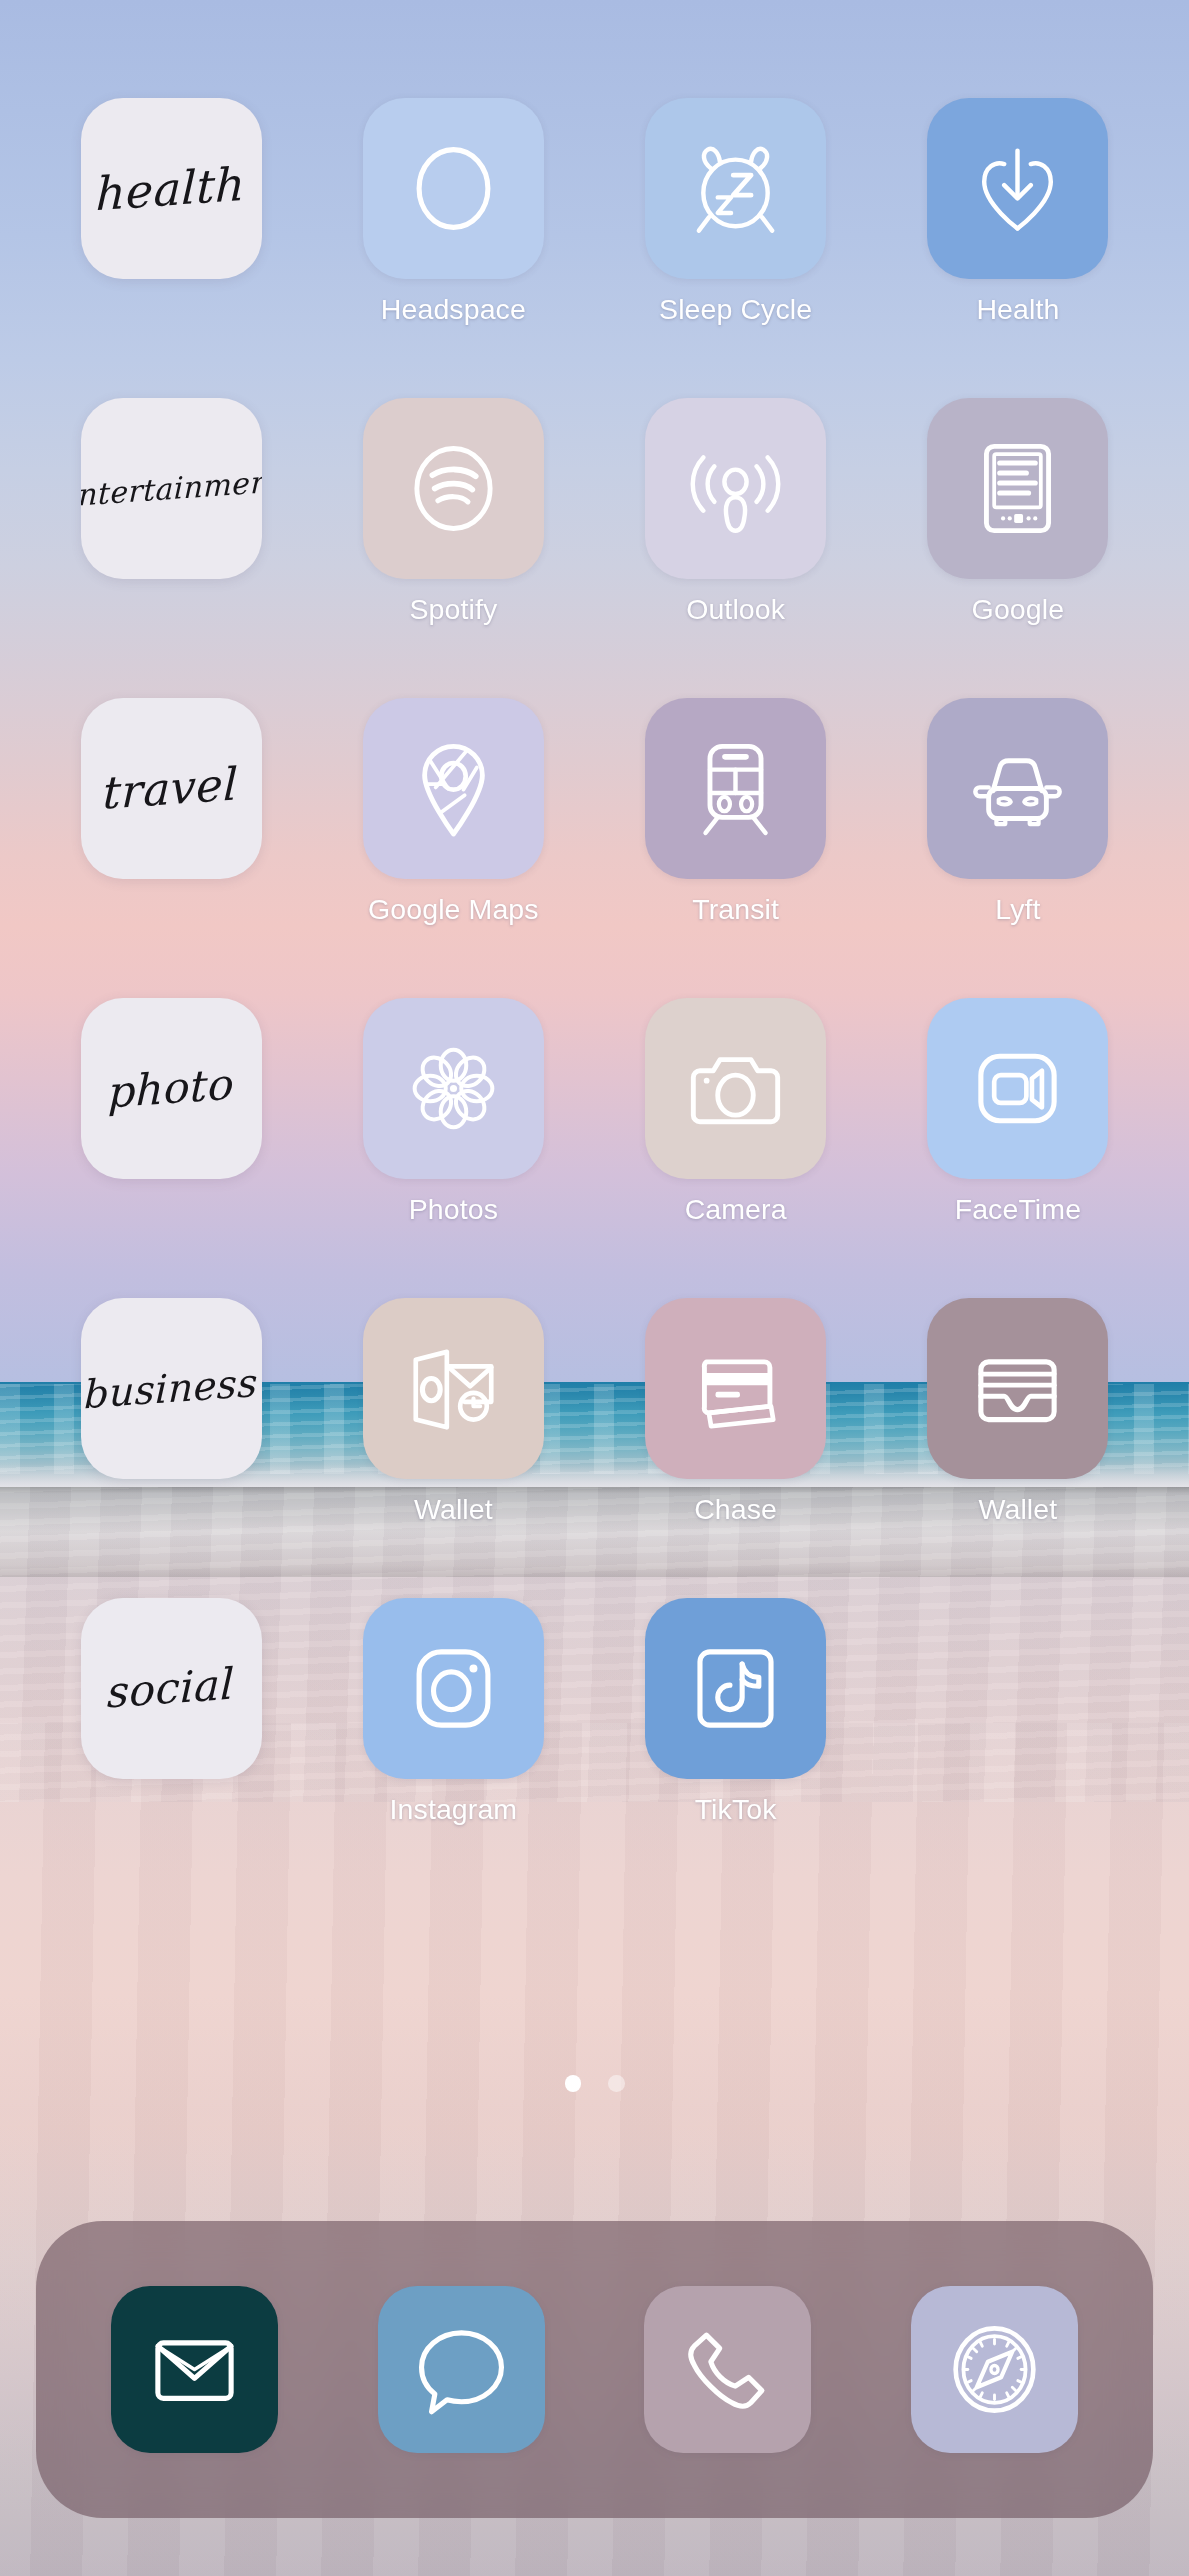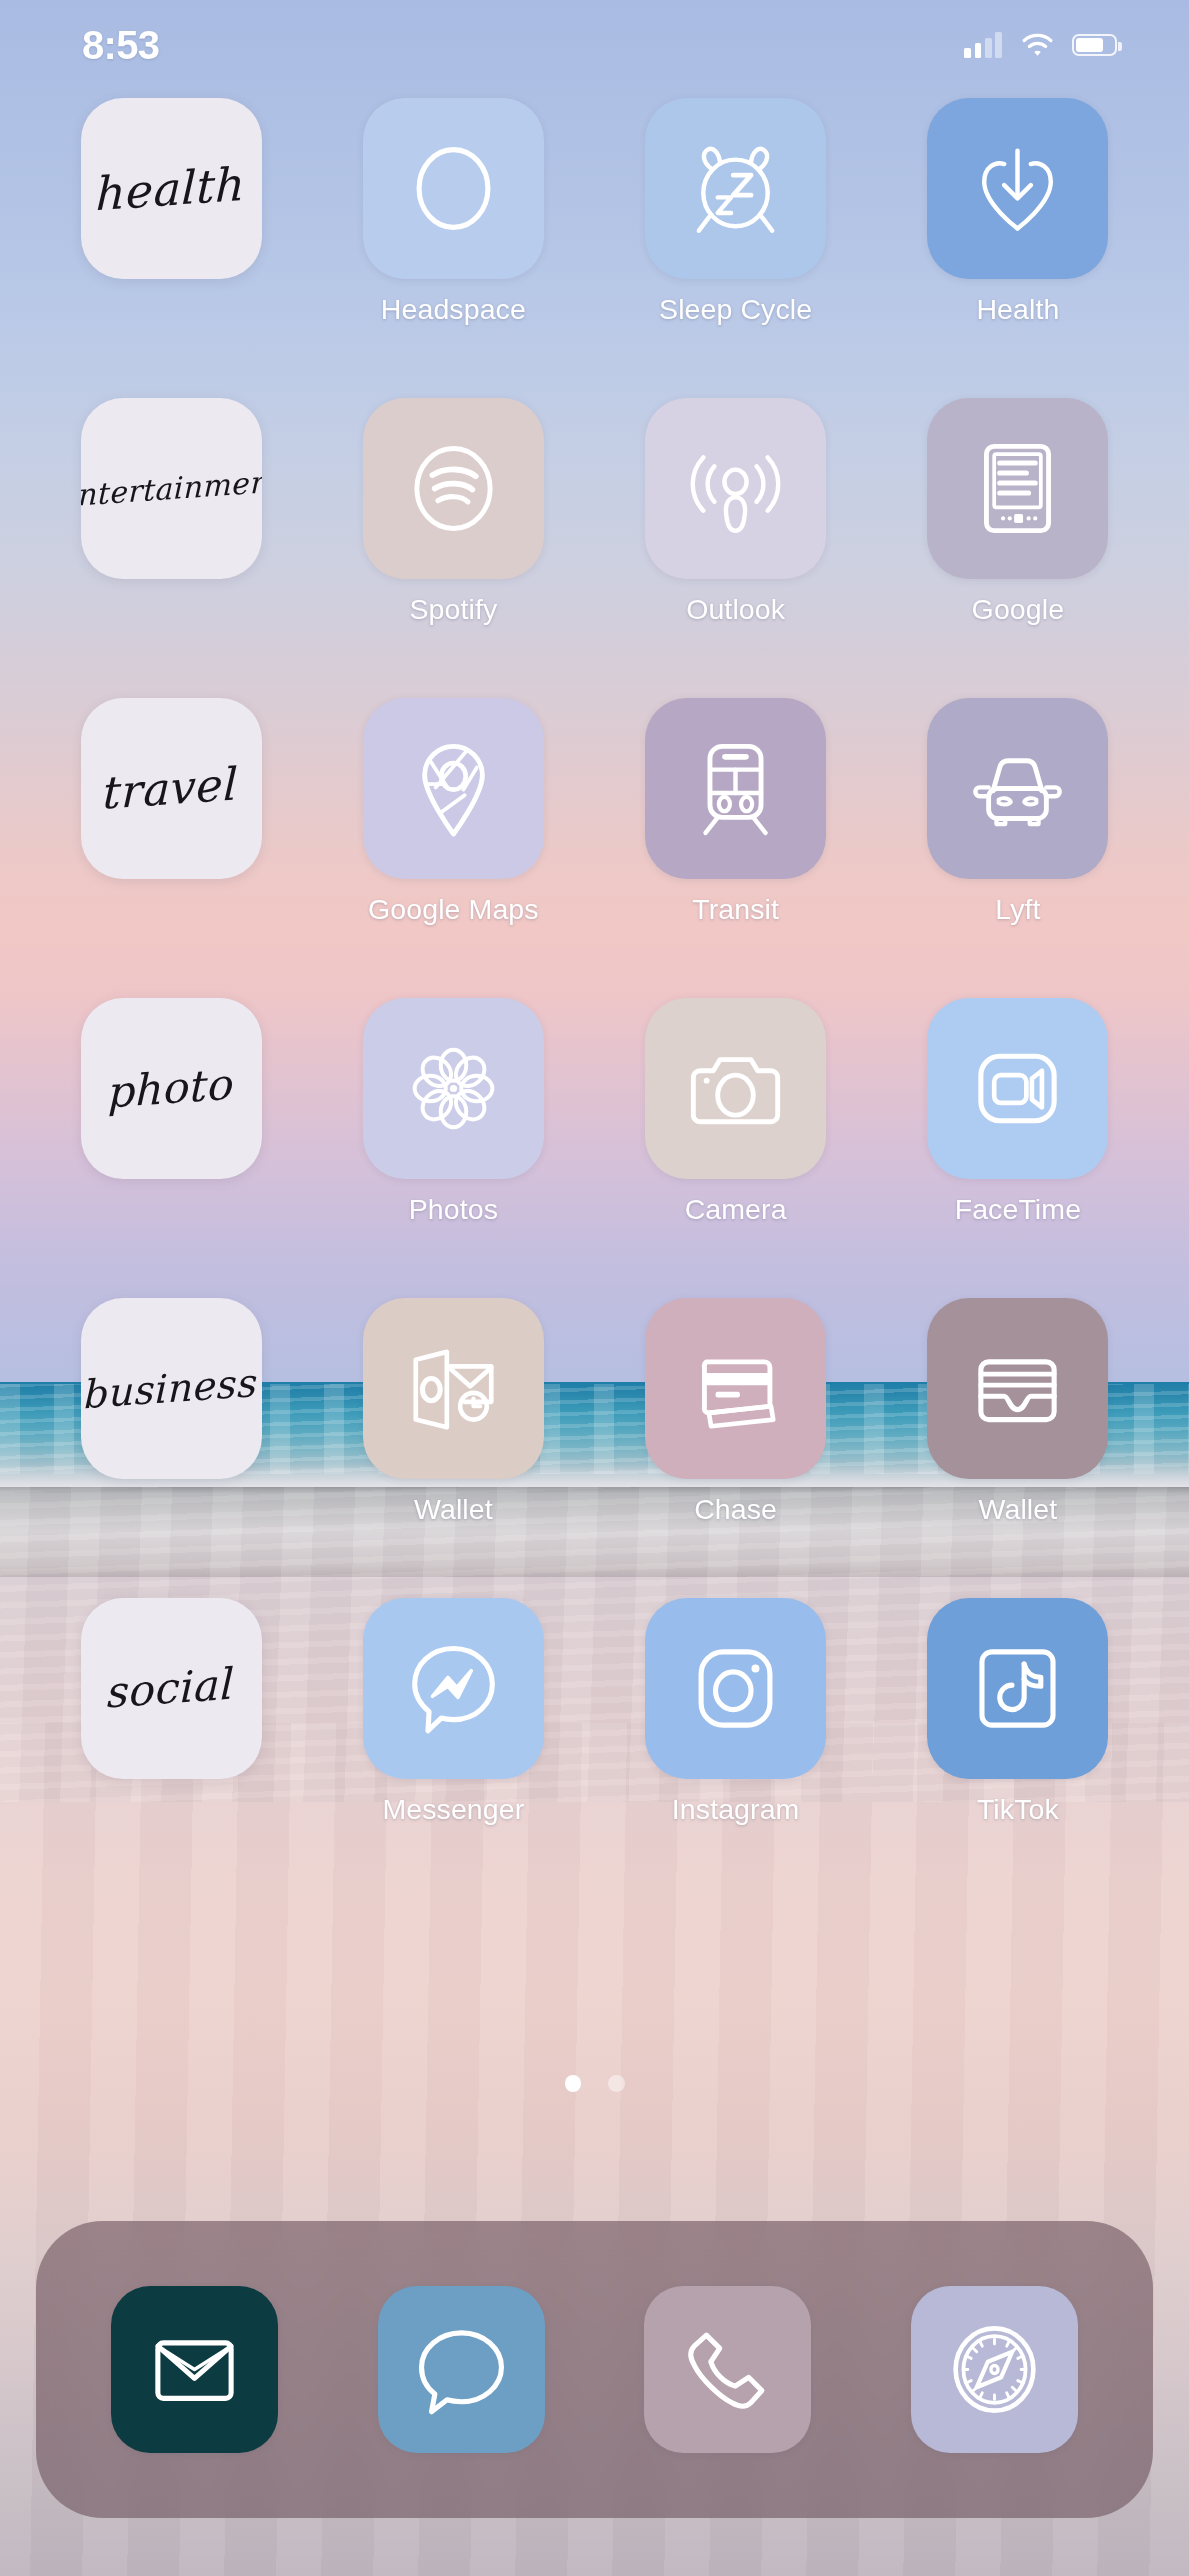--- a/index.html
+++ b/index.html
@@ -221,39 +221,20 @@
   <div class="wall">
     <div class="wall-sky"></div>
     <div class="wall-ocean"></div>
     <div class="wall-oceanwaves"></div>
     <div class="wall-surf"></div>
     <div class="wall-sand"></div>
     <div class="wall-streaks"></div>
     <div class="wall-sandgrain"></div>
   </div>
 
-  <div class="statusbar">
-    <div class="sb-time">8:53</div>
-    <div class="sb-right">
-      <div class="sb-signal">
-        <i style="opacity: 1;"></i>
-          <i style="opacity: 1;"></i>
-          <i style="opacity: 0.45;"></i>
-          <i style="opacity: 0.45;"></i>
-      </div>
-      <svg width="31" height="24" viewBox="0 0 42 32">
-        <path d="M3 10 A27 27 0 0 1 39 10" fill="none" stroke="#fff" stroke-width="4.4" stroke-linecap="round"></path>
-        <path d="M10 18 A17 17 0 0 1 32 18" fill="none" stroke="#fff" stroke-width="4.4" stroke-linecap="round"></path>
-        <path d="M16.5 25.5 A7.5 7.5 0 0 1 25.5 25.5 L21 30.5 Z" fill="#fff"></path>
-      </svg>
-      <div class="sb-battery">
-        <span id="batt-fill" style="width: 72%;"></span>
-      </div>
-    </div>
-  </div>
 
   <div class="grid" id="app-grid">
       <div class="cell">
         <div class="tile script">
           <span class="scripttext" style="font-size:46px">health</span>
         </div>
         <div class="applabel empty">&nbsp;</div>
       </div>
       <div class="cell">
         <div class="tile" style="background:#b8cdee">
@@ -500,31 +481,20 @@
             </svg>
           </span>
         </div>
         <div class="applabel">Wallet</div>
       </div>
       <div class="cell">
         <div class="tile script">
           <span class="scripttext" style="font-size:43px">social</span>
         </div>
         <div class="applabel empty">&nbsp;</div>
-      </div>
-      <div class="cell">
-        <div class="tile" style="background:#a8c8f0">
-          <span>
-            <svg width="111" height="111" viewBox="0 0 100 100" fill="none" stroke="#ffffff" stroke-width="4" stroke-linecap="round" stroke-linejoin="round">
-              <path d="M50 14 C70 14 85 28 85 46 C85 64 70 78 50 78 C46 78 42 77.5 39 76.6 L27 88 L28 71 C21 65 15 56 15 46 C15 28 30 14 50 14 Z" stroke-width="4.6"></path>
-              <path d="M31 57 L45 40 L53 49 L66 34 L54 58 L45 48 Z" fill="#fff" stroke="#fff" stroke-width="3.2"></path>
-            </svg>
-          </span>
-        </div>
-        <div class="applabel">Messenger</div>
       </div>
       <div class="cell">
         <div class="tile" style="background:#98bdec">
           <span>
             <svg width="111" height="111" viewBox="0 0 100 100" fill="none" stroke="#ffffff" stroke-width="4" stroke-linecap="round" stroke-linejoin="round">
               <rect x="19" y="17" width="62" height="66" rx="20" stroke-width="4.6"></rect>
               <ellipse cx="48" cy="52" rx="16" ry="17" stroke-width="4.6"></ellipse>
               <circle cx="68" cy="32" r="3.6" fill="#fff" stroke="none"></circle>
             </svg>
           </span>

